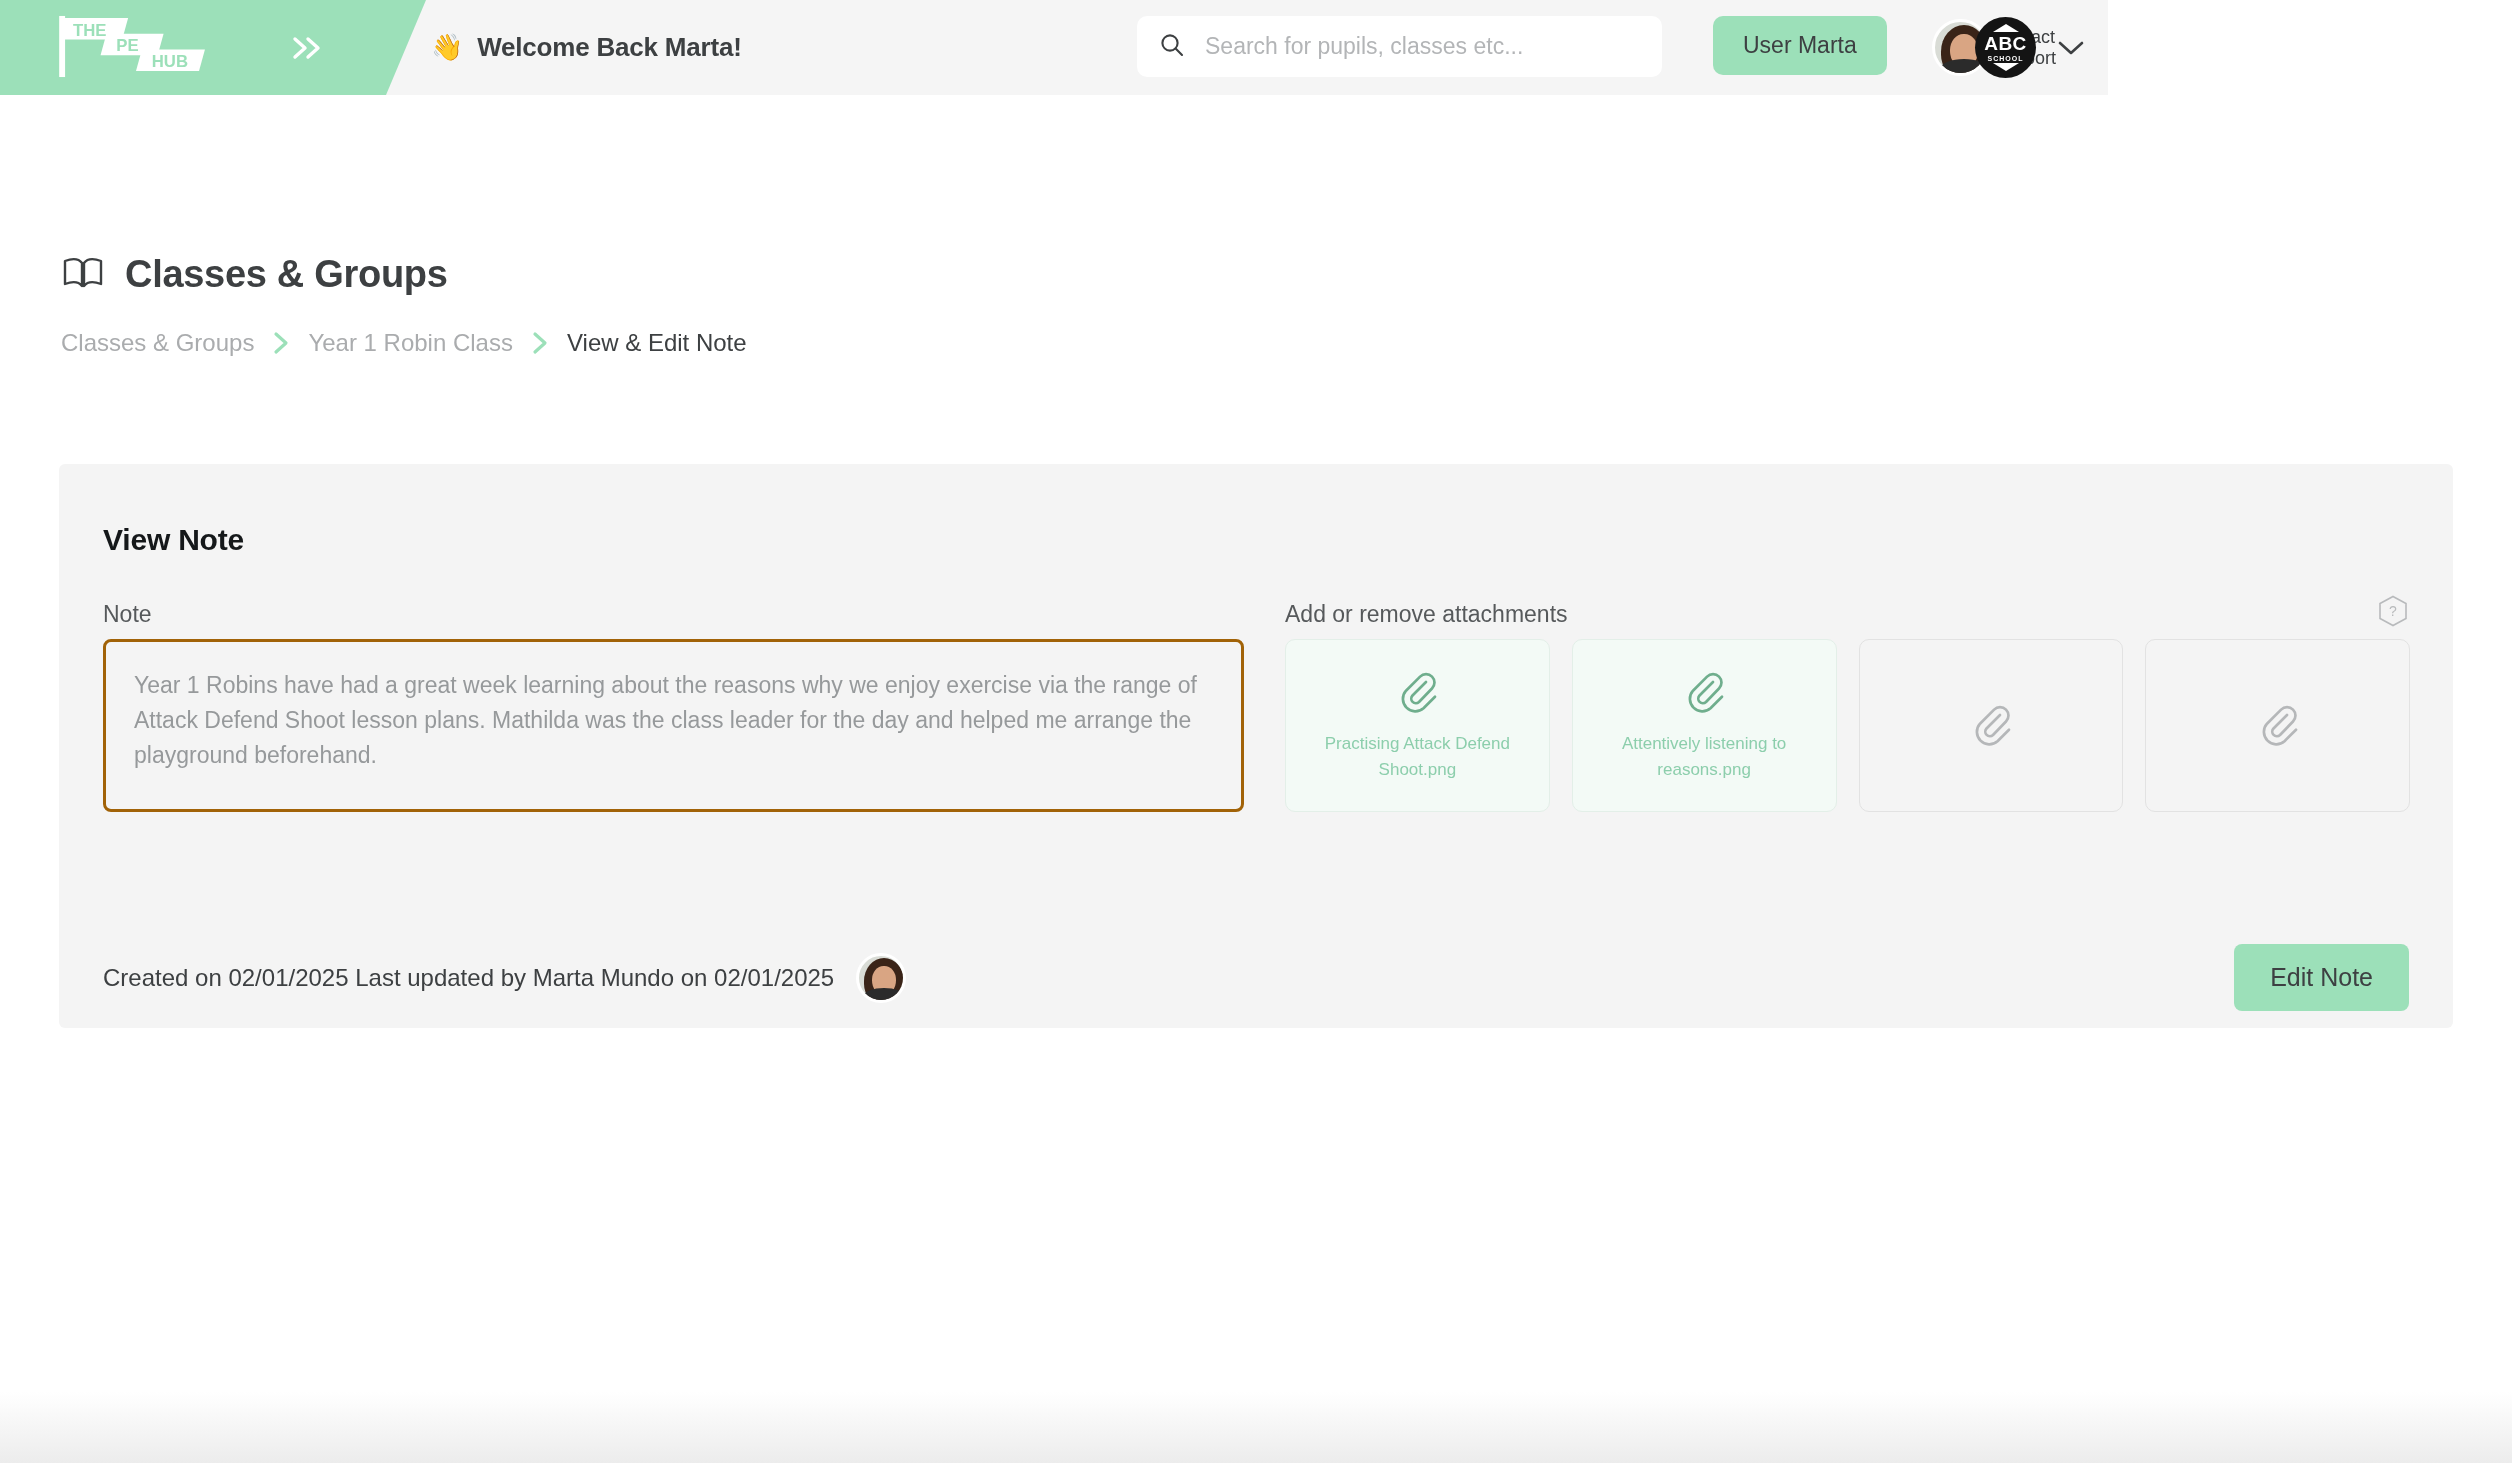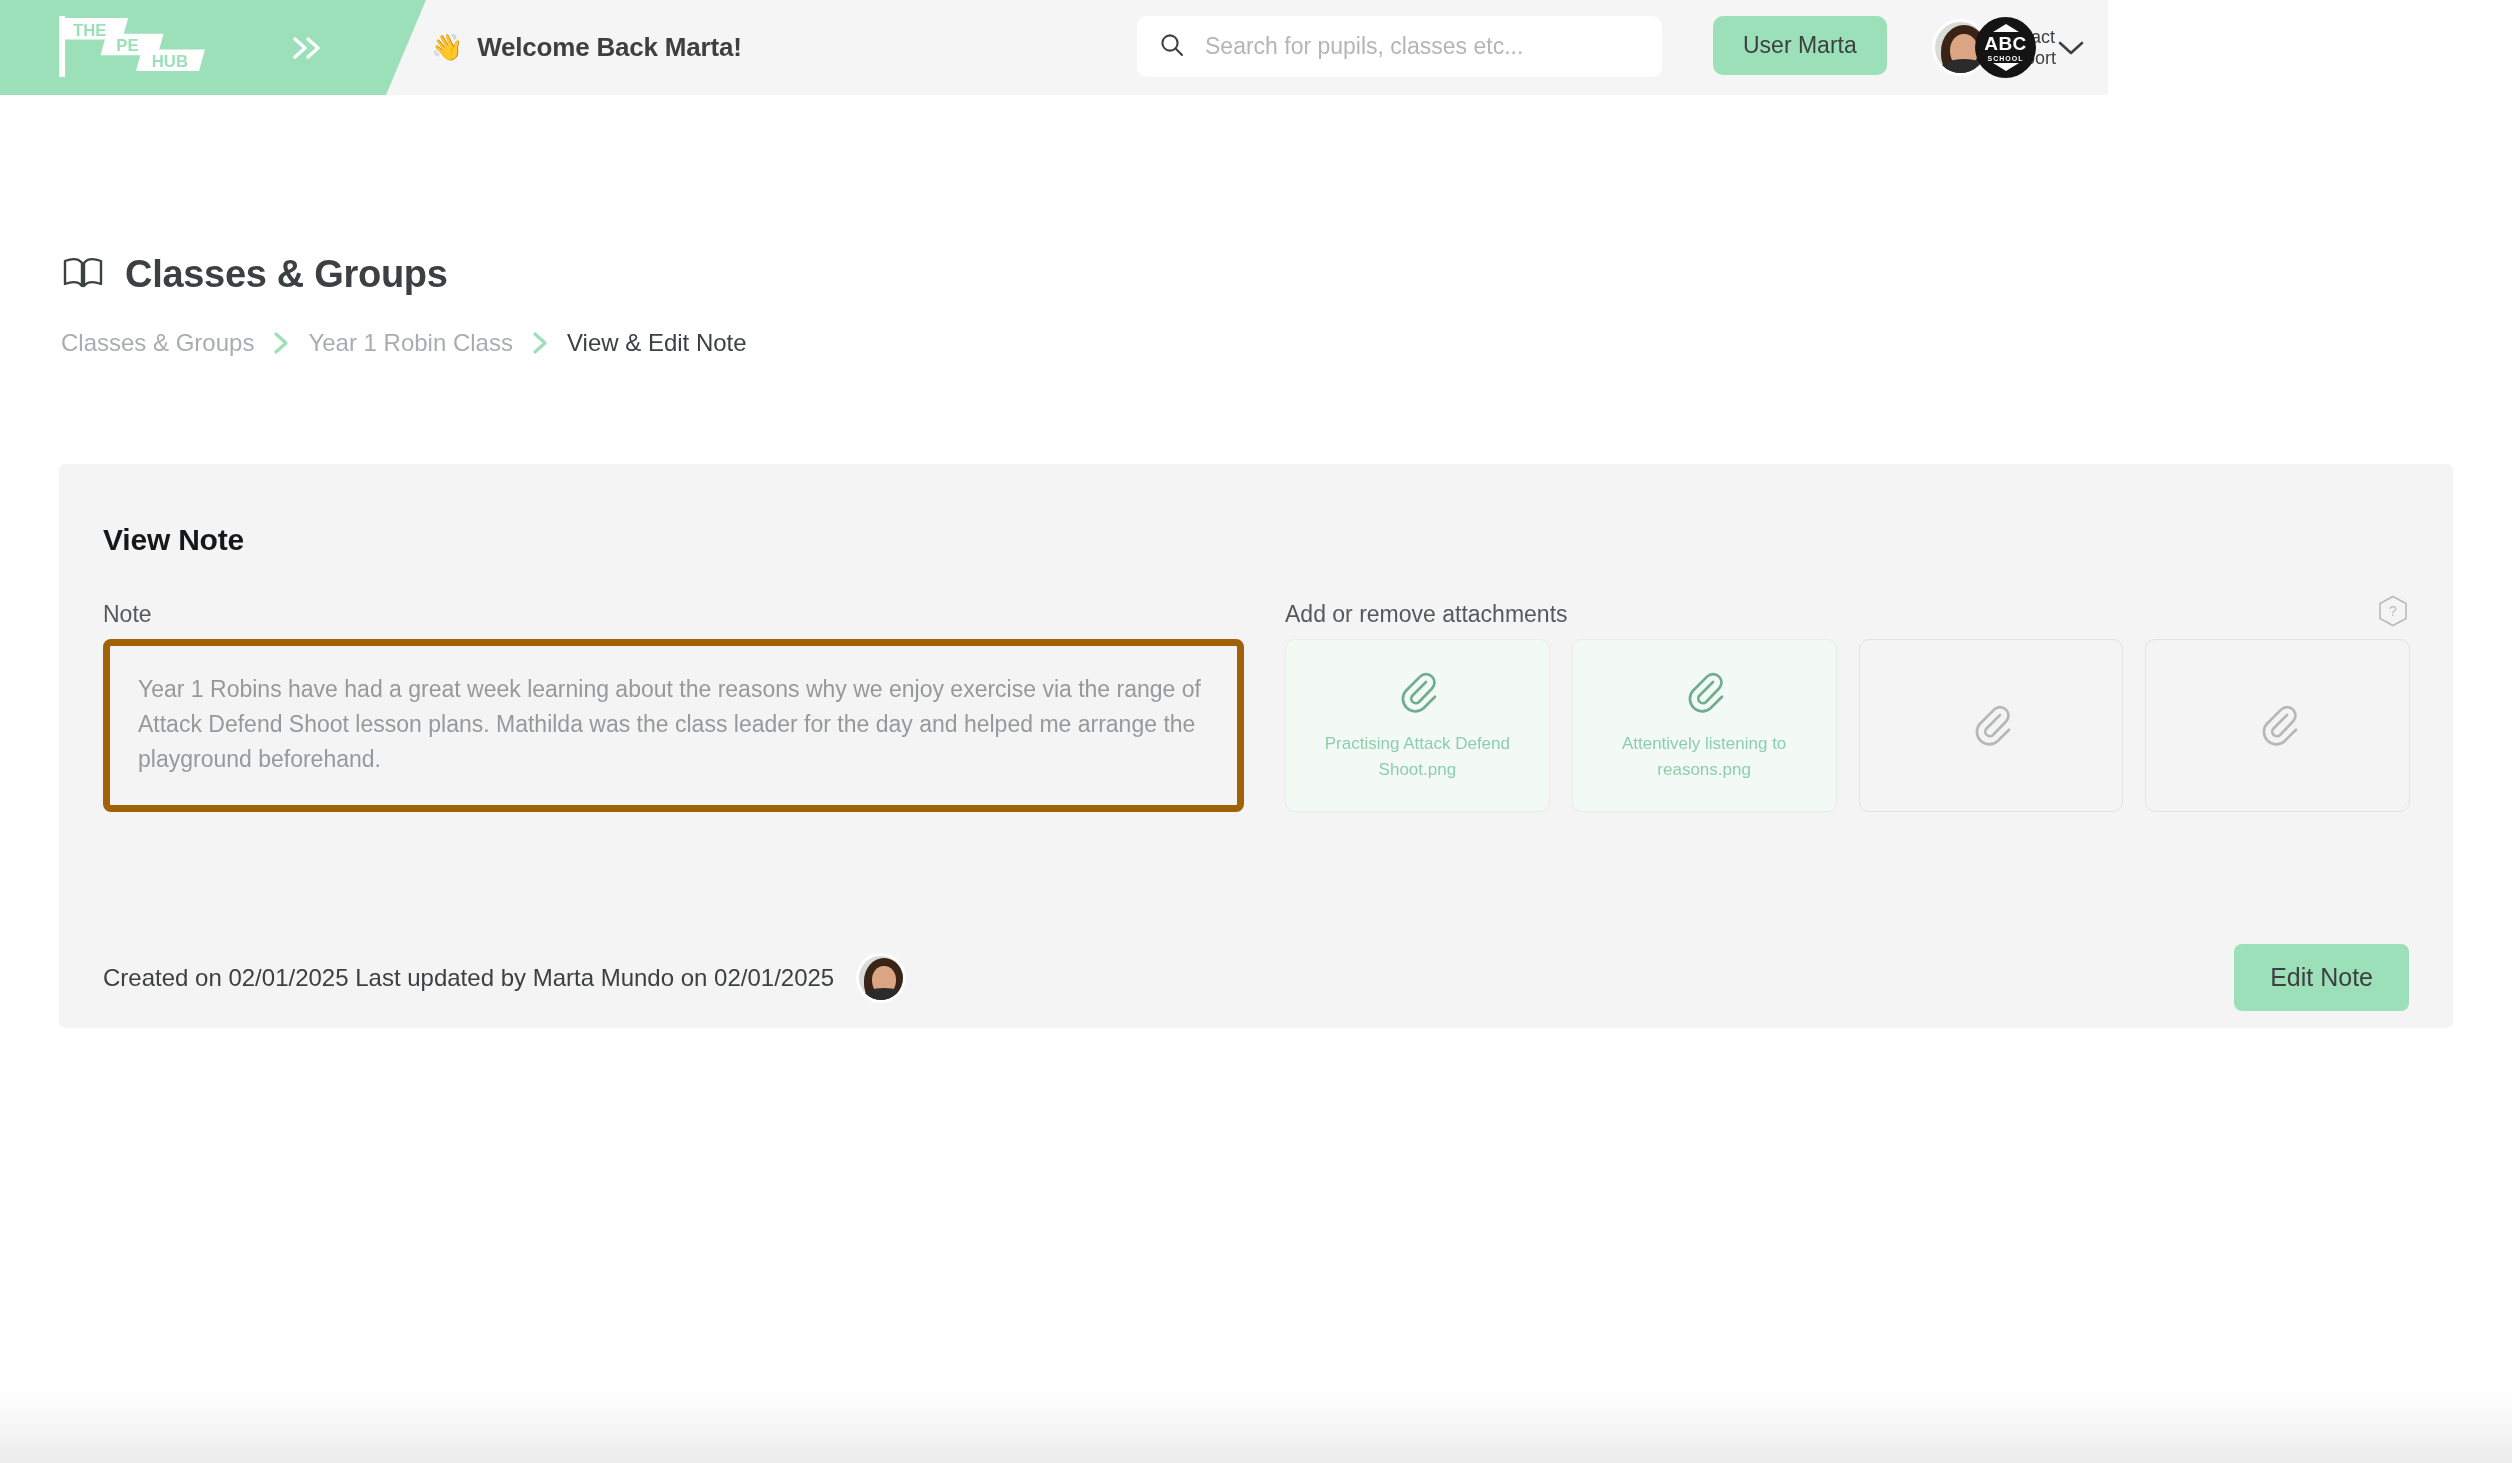--- a/index.html
+++ b/index.html
@@ -258,21 +258,21 @@
   .note-label-pos { left: 44px; top: 137px; }
   .attach-label-pos { left: 1226px; top: 137px; }
 
   .note-box {
     position: absolute;
     left: 44px;
     top: 175px;
     width: 1141px;
     height: 173px;
     background: #f4f4f4;
-    border: 7px solid #a16207;
+    border: 3px solid #a16207;
     border-radius: 8px;
     padding: 26px 28px;
     font-size: 23px;
     line-height: 1.52;
     color: #96999b;
     overflow: hidden;
   }
 
   .help-icon {
     position: absolute;

